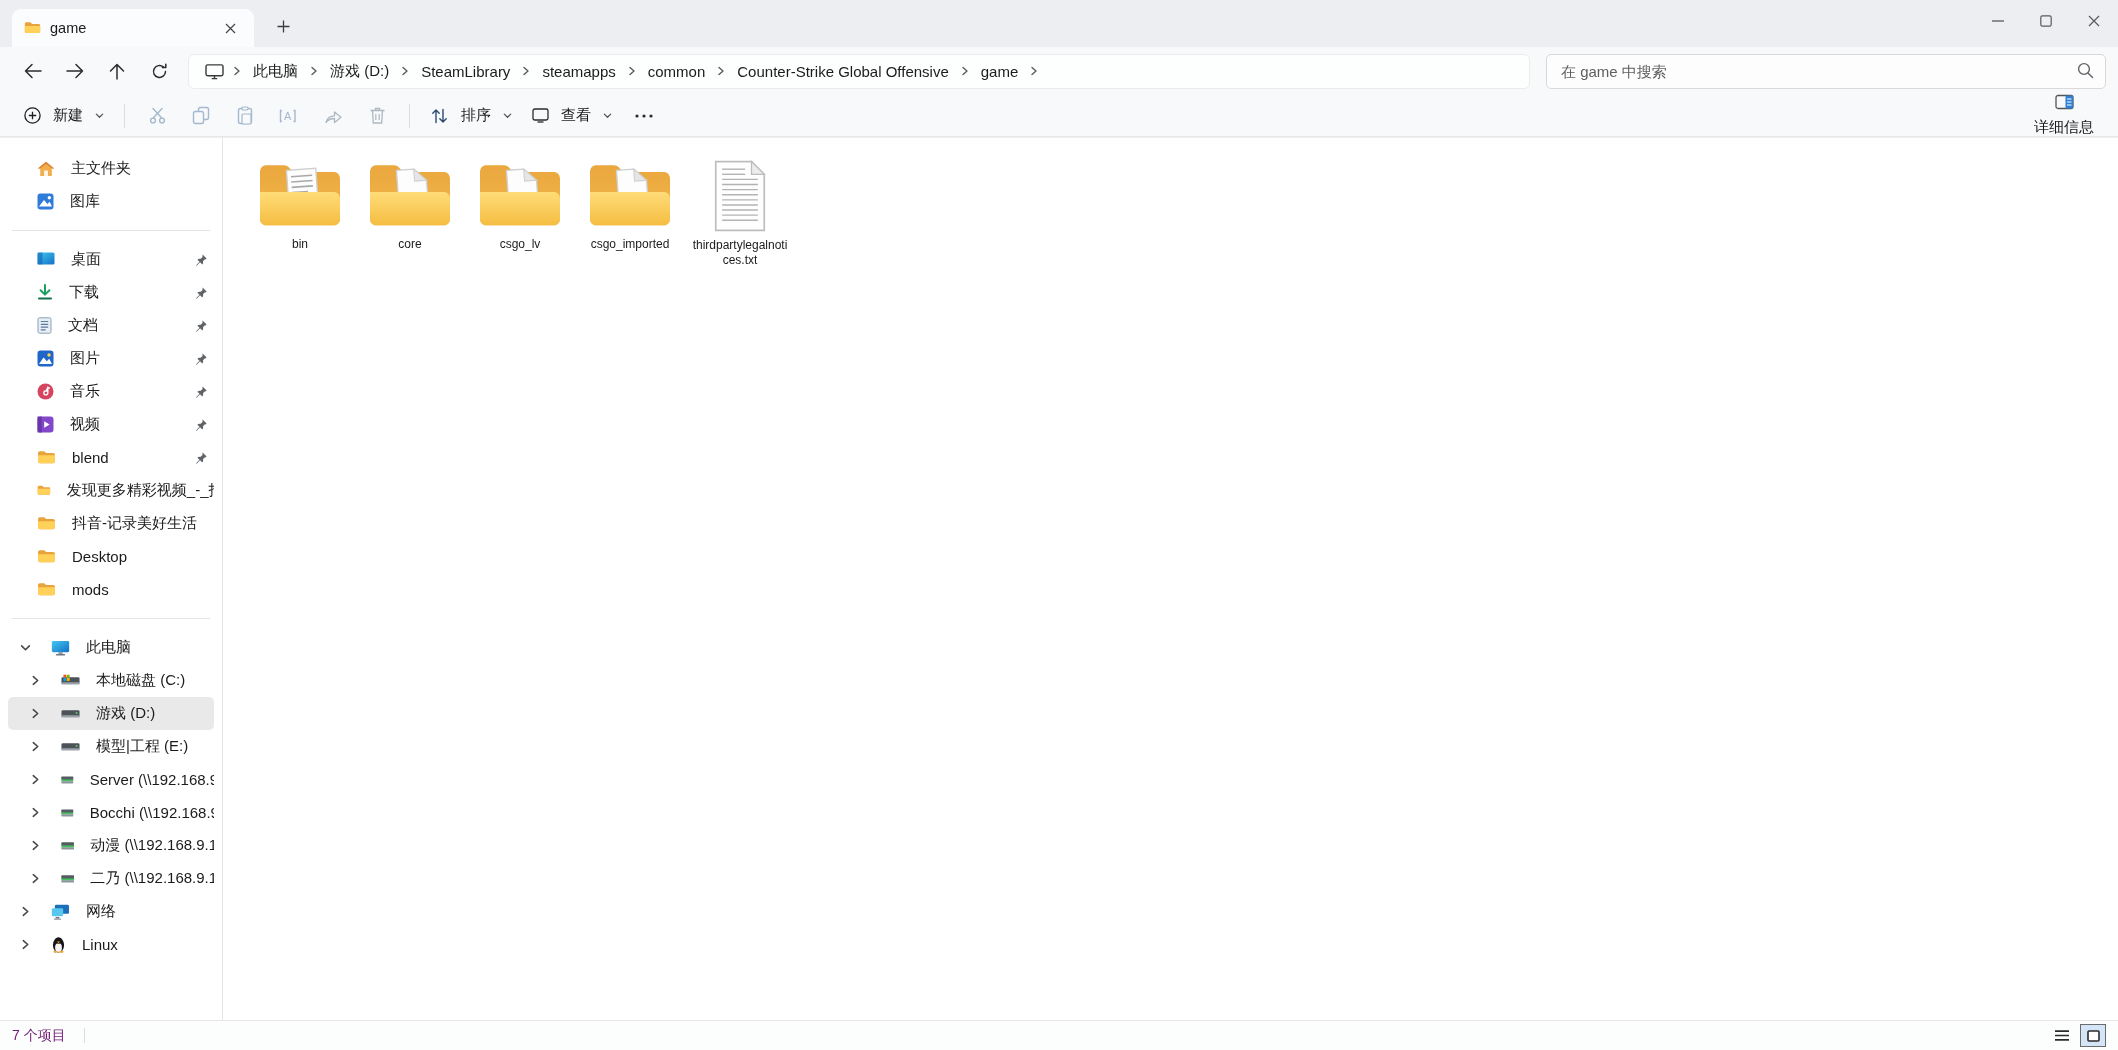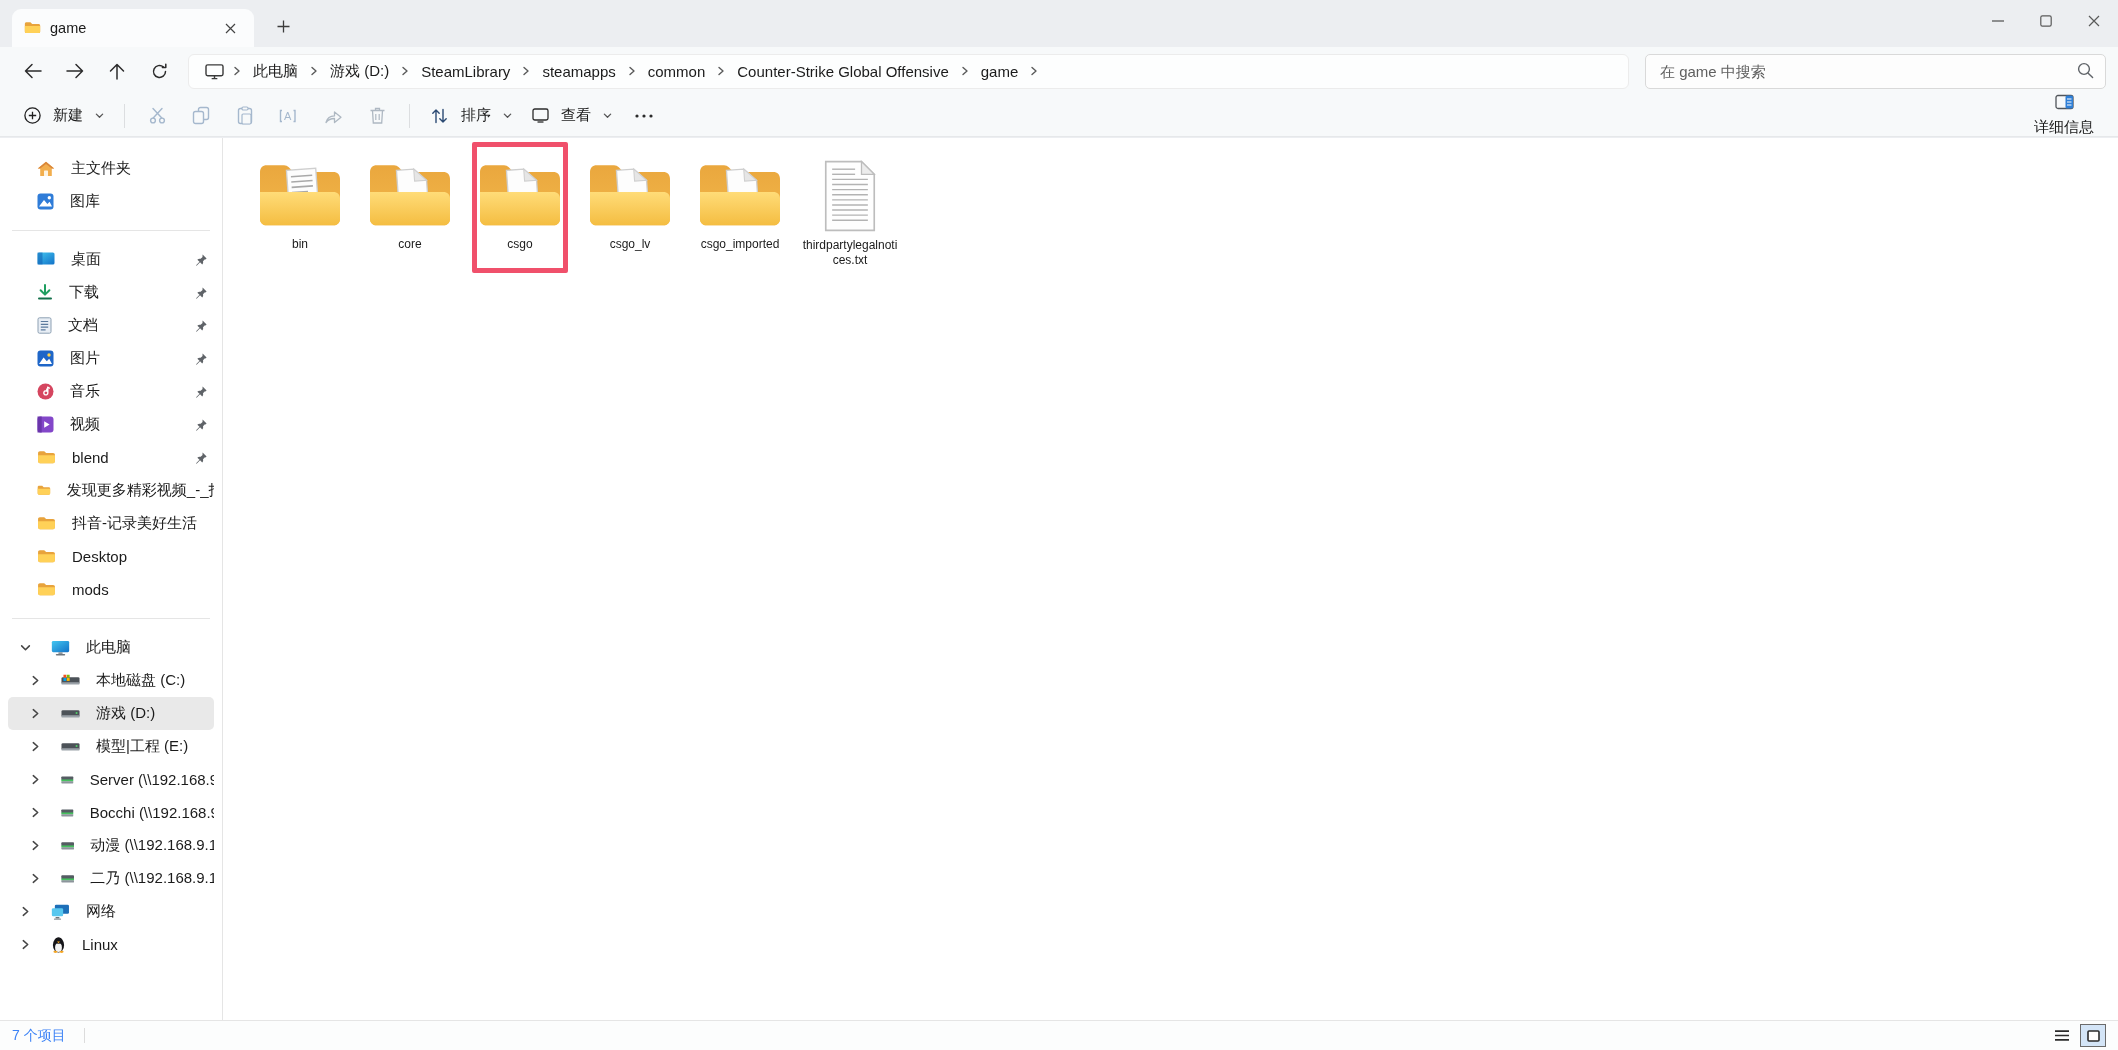--- a/index.html
+++ b/index.html
@@ -20,21 +20,21 @@
   .win-btn { width: 48px; height: 42px; display: flex; align-items: center; justify-content: center; }
 
   
   .navbar { height: 48px; background: #f7f9fa; display: flex; align-items: center; padding: 0 12px; }
   .nav-btn { width: 42px; height: 36px; display: flex; align-items: center; justify-content: center; border-radius: 5px; }
   .addrbar { flex: 1; height: 35px; margin: 0 16px 0 8px; background: #fdfefe;
     border: 1px solid #ececec; border-radius: 6px; display: flex; align-items: center;
     padding: 0 10px; font-size: 15px; }
   .crumb { padding: 3px 9px; border-radius: 4px; white-space: nowrap; }
   .crumb-chev { display: flex; align-items: center; padding: 0 2px; color: #5a5a5a; }
-  .searchbox { width: 461px; height: 35px; position: relative; }
+  .searchbox { width: 560px; height: 35px; position: relative; }
   .searchbox input { width: 100%; height: 100%; border: 1px solid #d9d9d9; border-radius: 5px;
     background: #fdfdfd; padding: 0 40px 0 14px; font-size: 15px;
     font-family: "Liberation Sans","DejaVu Sans",sans-serif; }
   .searchbox input::placeholder { color: #5f5f5f; }
   .search-ico { position: absolute; right: 12px; top: 8px; }
 
   
   .toolbar { height: 42px; background: #f7f9fa; border-bottom: 1px solid #e6e8ea;
     display: flex; align-items: center; padding: 0 14px; font-size: 15px; }
   .tb-btn { display: flex; align-items: center; gap: 12px; padding: 6px 10px; border-radius: 5px; }
@@ -63,21 +63,21 @@
   .tile-icon { width: 86px; height: 72px; }
   .file-icon { width: 62px; height: 74px; margin-top: -1px; }
   .tile-label { margin-top: 5px; font-size: 12px; line-height: 1.28; text-align: center;
     max-width: 98px; word-break: break-all; }
   .annot { position: absolute; left: 7px; top: -13px; width: 96px; height: 131px;
     border: 5px solid #f0506b; border-radius: 2px; pointer-events: none; }
 
   
   .statusbar { position: absolute; bottom: 0; left: 0; right: 0; height: 30px;
     background: #fcfdfd; border-top: 1px solid #e5e5e5; display: flex; align-items: center;
-    font-size: 14px; color: #3b82f6; padding: 0 12px; }
+    font-size: 14px; color: #701a75; padding: 0 12px; }
   .status-sep { width: 1px; height: 15px; background: #dcdcdc; margin-left: 18px; }
   .views { margin-left: auto; display: flex; gap: 5px; align-items: center; }
   .view-btn { width: 26px; height: 23px; display: flex; align-items: center; justify-content: center; }
   .view-btn.active { background: #d4e5f7; border: 1px solid #6b6b6b; }
   svg { display: block; }
 </style>
 </head>
 <body>
 
 <svg width="0" height="0" style="position:absolute">
@@ -643,27 +643,20 @@
             </svg>
           <div class="tile-label">bin</div>
         </div>
         <div class="tile">
           <svg class="tile-icon">
               <use href="#bigfolder"></use>
             </svg>
           <div class="tile-label">core</div>
         </div>
         <div class="tile">
-          <div class="annot"></div>
-          <svg class="tile-icon">
-              <use href="#bigfolder"></use>
-            </svg>
-          <div class="tile-label">csgo</div>
-        </div>
-        <div class="tile">
           <svg class="tile-icon">
               <use href="#bigfolder"></use>
             </svg>
           <div class="tile-label">csgo_lv</div>
         </div>
         <div class="tile">
           <svg class="tile-icon">
               <use href="#bigfolder"></use>
             </svg>
           <div class="tile-label">csgo_imported</div>

